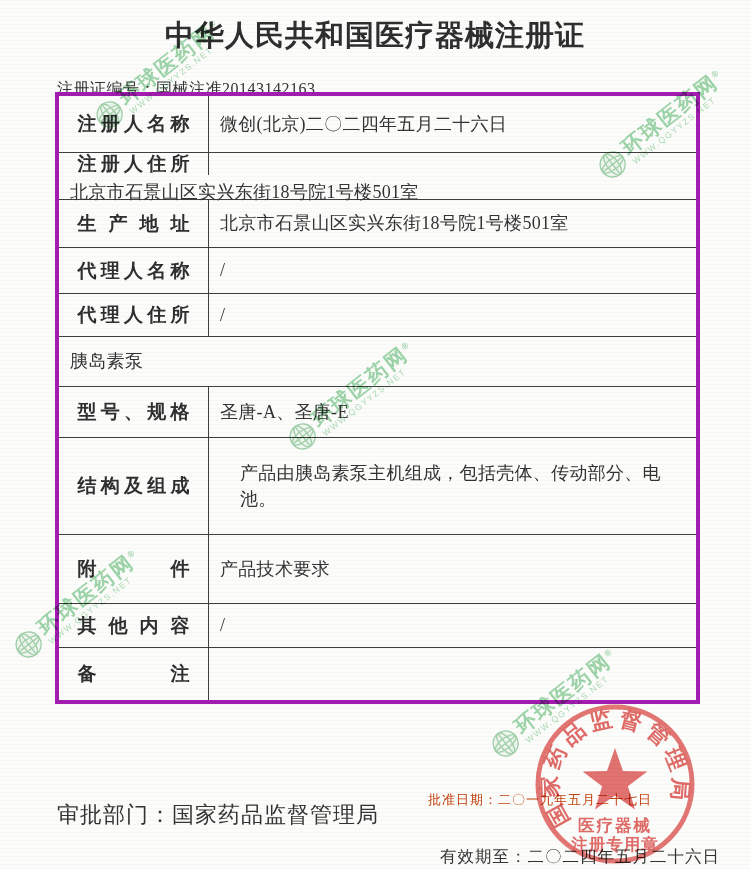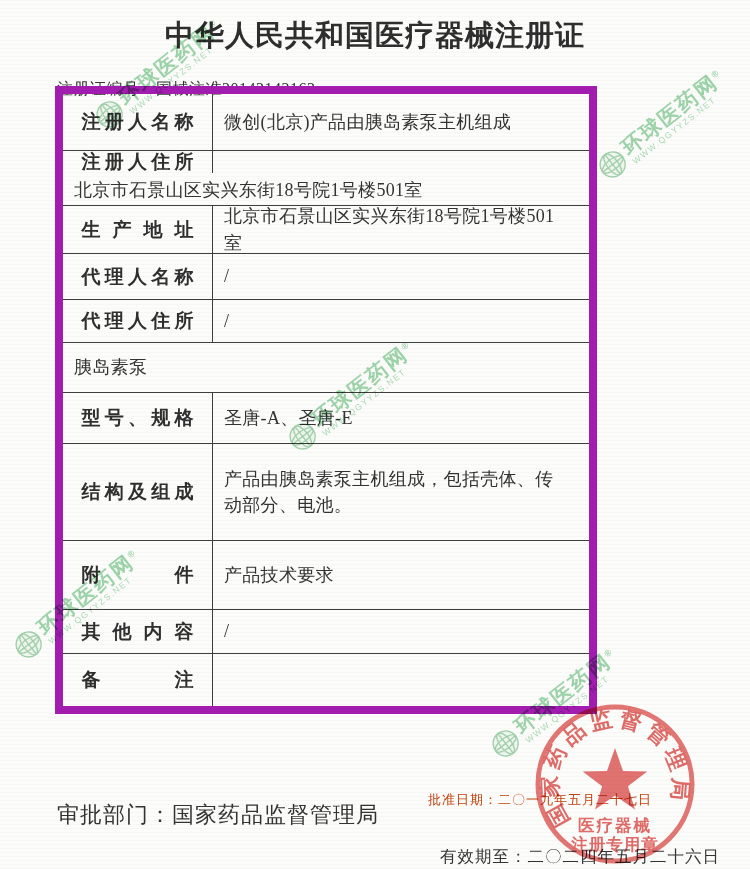--- a/index.html
+++ b/index.html
@@ -13,48 +13,48 @@
   }
   .page-title{
     position:absolute;left:0;top:16px;width:750px;text-align:center;
     font-size:29px;font-weight:700;letter-spacing:1px;color:#2e2e2e;
   }
   .cert-line{
     position:absolute;left:57px;top:79px;font-size:16px;color:#333;letter-spacing:0.5px;
   }
   
   .doc-table{
-    position:absolute;left:55px;top:86px;width:542px;
-    border:8px solid #a21caf;box-sizing:border-box;background:transparent;
+    position:absolute;left:55px;top:92px;width:645px;
+    border:4px solid #a21caf;box-sizing:border-box;background:transparent;
   }
   .trow{display:flex;box-sizing:border-box;}
   .trow + .trow{border-top:1.6px solid #3e3e3e;}
   .cell-label{
     width:150px;min-width:150px;border-right:1.6px solid #3e3e3e;
     display:flex;align-items:center;justify-content:center;box-sizing:border-box;
   }
   .cell-label .label-inner{
     display:inline-block;width:112px;
     font-size:19px;font-weight:600;color:#2f2f2f;
     text-align:justify;text-align-last:justify;text-justify:inter-character;
     line-height:1.15;
   }
   .cell-value{
     flex:1;display:flex;align-items:center;box-sizing:border-box;
     padding:4px 24px 4px 11px;
     font-size:18px;color:#333;line-height:1.45;letter-spacing:0.3px;
   }
   .trow:nth-child(1){height:56px;}
   .trow:nth-child(2){height:47px;flex-direction:column;}
-  .trow:nth-child(3){height:48px;margin-top:8px;}
+  .trow:nth-child(3){height:48px;}
   .trow:nth-child(4){height:46px;font-family:Liberation Serif, serif;}
   .trow:nth-child(5){height:43px;}
   .trow:nth-child(6){height:50px;}
   .trow:nth-child(7){height:51px;}
-  .trow:nth-child(8){height:97px;}
+  .trow:nth-child(8){height:97px;gap:20px;}
   .trow:nth-child(9){height:69px;}
   .trow:nth-child(10){height:44px;}
   .trow:nth-child(11){height:53px;}
   .trow:nth-child(12){height:88px;}
   
   .footer-dept{position:absolute;left:57px;top:800px;font-size:22px;letter-spacing:1px;color:#333;}
   .footer-date{position:absolute;left:428px;top:791px;font-size:13px;letter-spacing:1px;color:#c2410c;}
   .footer-valid{position:absolute;left:440px;top:829px;font-size:16.5px;letter-spacing:1px;color:#333;margin-top:17px;}
   
   .wm{
@@ -80,21 +80,21 @@
 
 <div class="page-title">中华人民共和国医疗器械注册证</div>
 
 <div class="cert-line"><span>注册证编号：</span><span>国械注准20143142163</span></div>
 
 <div class="doc-table">
   <div class="trow">
     <div class="cell-label">
         <span class="label-inner">注册人名称</span>
       </div>
-    <div class="cell-value">微创(北京)产品由胰岛素泵主机组成</div>
+    <div class="cell-value">微创(北京)二〇二四年五月二十六日</div>
   </div>
   <div class="trow">
     <div class="cell-label">
         <span class="label-inner">注册人住所</span>
       </div>
     <div class="cell-value">北京市石景山区实兴东街18号院1号楼501室</div>
   </div>
   <div class="trow">
     <div class="cell-label">
         <span class="label-inner">生产地址</span>

